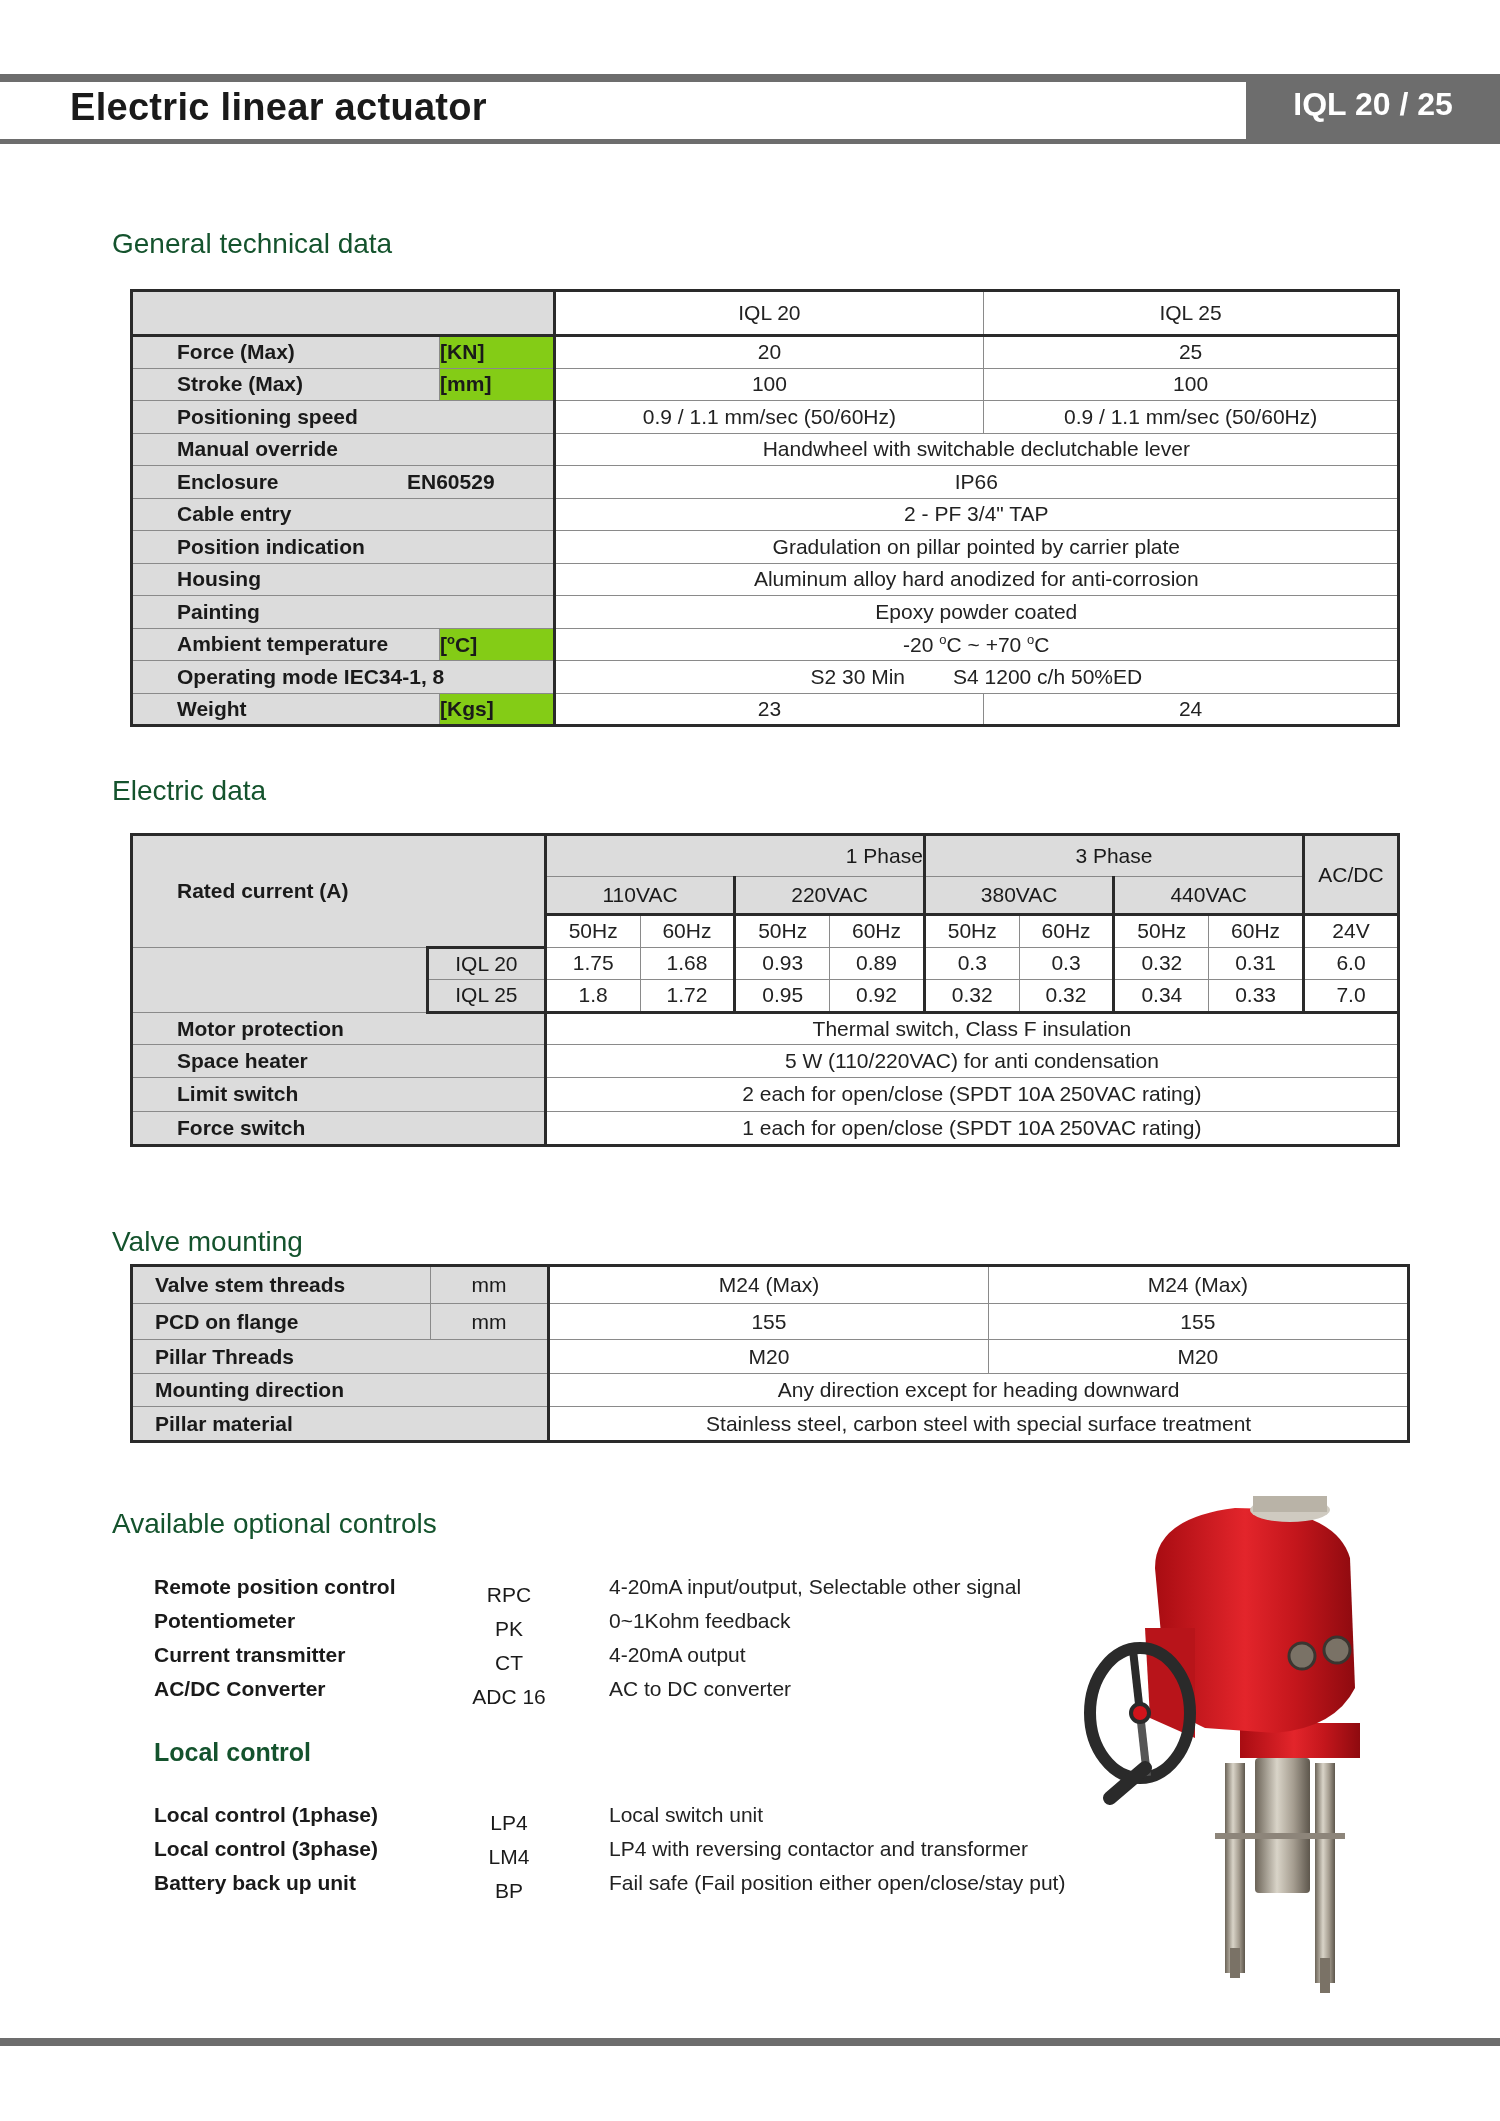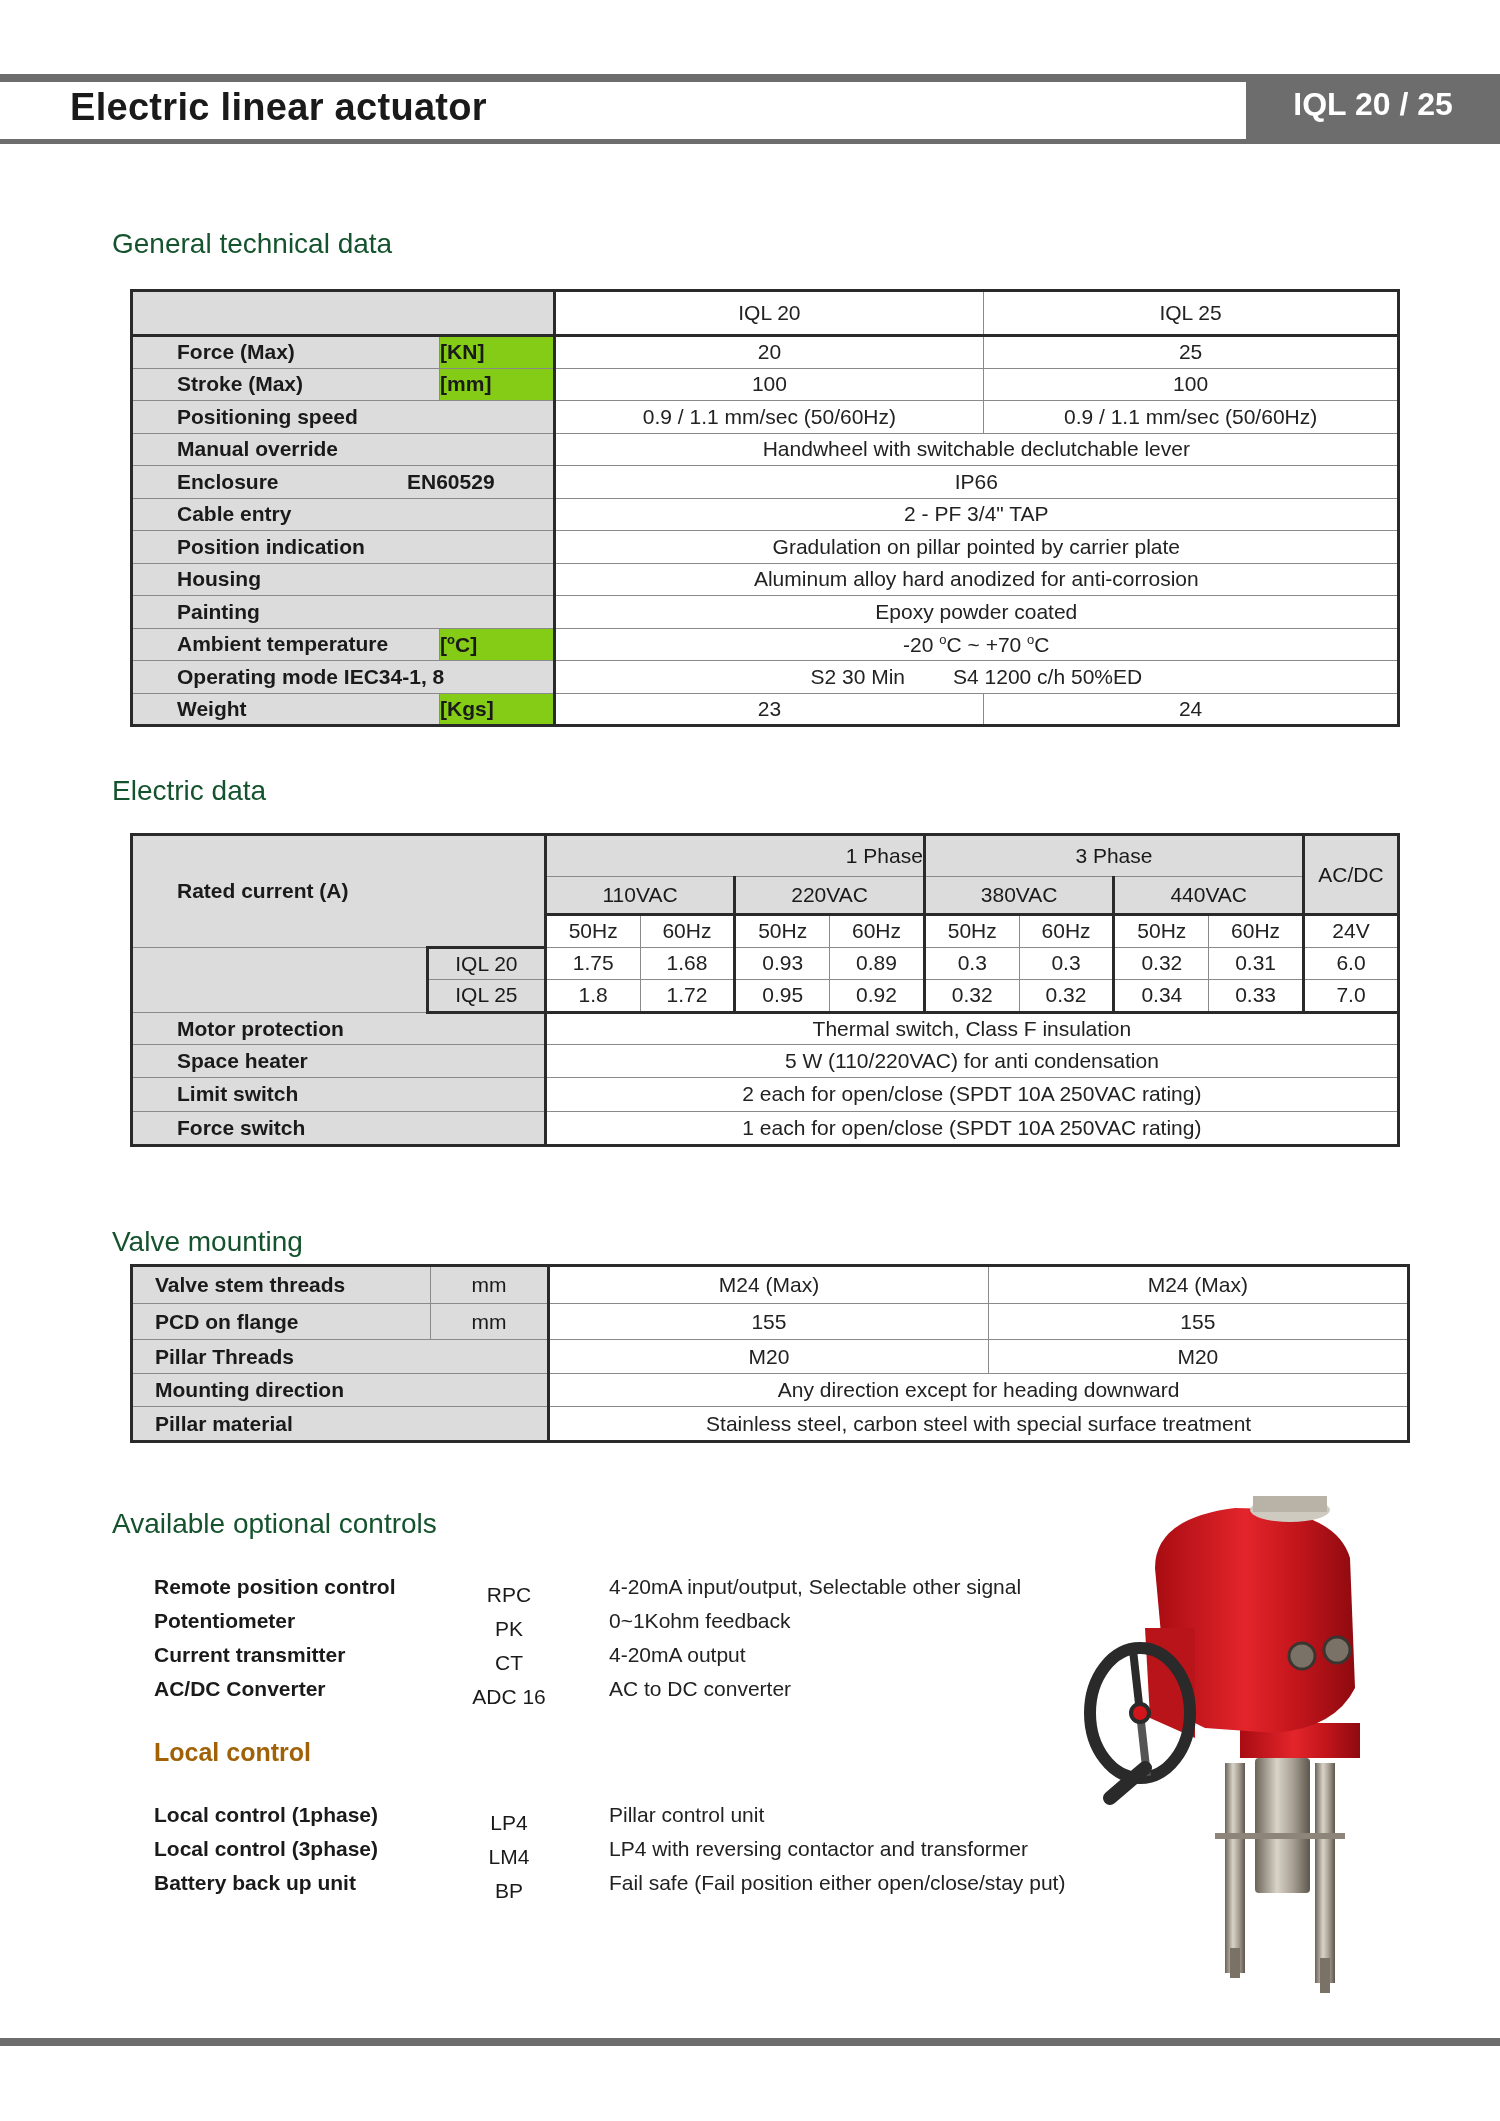--- a/index.html
+++ b/index.html
@@ -6,21 +6,21 @@
   html, body { width: 1500px; height: 2121px; background: #ffffff; }
   body { position: relative; font-family: "Liberation Sans", sans-serif; color: #1a1a1a; overflow: hidden; }
 
   
   .hdr-band { position: absolute; left: 0; top: 74px; width: 1500px; height: 70px; background: #6d6d6d; }
   .hdr-white { position: absolute; left: 0; top: 82px; width: 1246px; height: 57px; background: #ffffff; }
   .hdr-title { position: absolute; left: 70px; top: 86px; font-size: 38px; font-weight: bold; color: #1a1a1a; letter-spacing: 0.3px; }
   .hdr-model { position: absolute; left: 1246px; top: 86px; width: 254px; text-align: center; font-size: 32px; font-weight: bold; color: #ffffff; }
 
   .section-title { position: absolute; left: 112px; font-size: 28px; color: #14532d; }
-  .sub-title { position: absolute; left: 154px; font-size: 25px; font-weight: bold; color: #a16207; }
+  .sub-title { position: absolute; left: 154px; font-size: 25px; font-weight: bold; color: #14532d; }
 
   table.spec { position: absolute; border-collapse: collapse; border: 3px solid #2a2a2a; font-size: 21px; }
   table.spec td { border: 1.5px solid #8a8a8a; height: 32.5px; padding: 0; vertical-align: middle; }
   td.lbl { background: #dcdcdc; font-weight: bold; padding-left: 44px !important; text-align: left; }
   td.lbl-sm { background: #dcdcdc; font-weight: bold; padding-left: 22px !important; text-align: left; }
   td.unit { background: #84cc16; font-weight: bold; padding-right: 28px !important; }
   td.unit-c { background: #dcdcdc; text-align: center; }
   td.val { background: #ffffff; text-align: center; color: #222; }
   td.grey { background: #dcdcdc; }
   td.ghead { background: #dcdcdc; text-align: center; }
@@ -268,21 +268,21 @@
     <span class="ctrl-code">ADC 16</span>
     <span class="ctrl-desc">AC to DC converter</span>
   </div>
 </div>
 
 <div class="sub-title" style="top:1738px;">Local control</div>
 <div class="ctrl-list" style="top:1798px;">
   <div class="ctrl-row">
     <span class="ctrl-name">Local control (1phase)</span>
     <span class="ctrl-code">LP4</span>
-    <span class="ctrl-desc">Pillar control unit</span>
+    <span class="ctrl-desc">Local switch unit</span>
   </div>
   <div class="ctrl-row">
     <span class="ctrl-name">Local control (3phase)</span>
     <span class="ctrl-code">LM4</span>
     <span class="ctrl-desc">LP4 with reversing contactor and transformer</span>
   </div>
   <div class="ctrl-row">
     <span class="ctrl-name">Battery back up unit</span>
     <span class="ctrl-code">BP</span>
     <span class="ctrl-desc">Fail safe (Fail position either open/close/stay put)</span>

